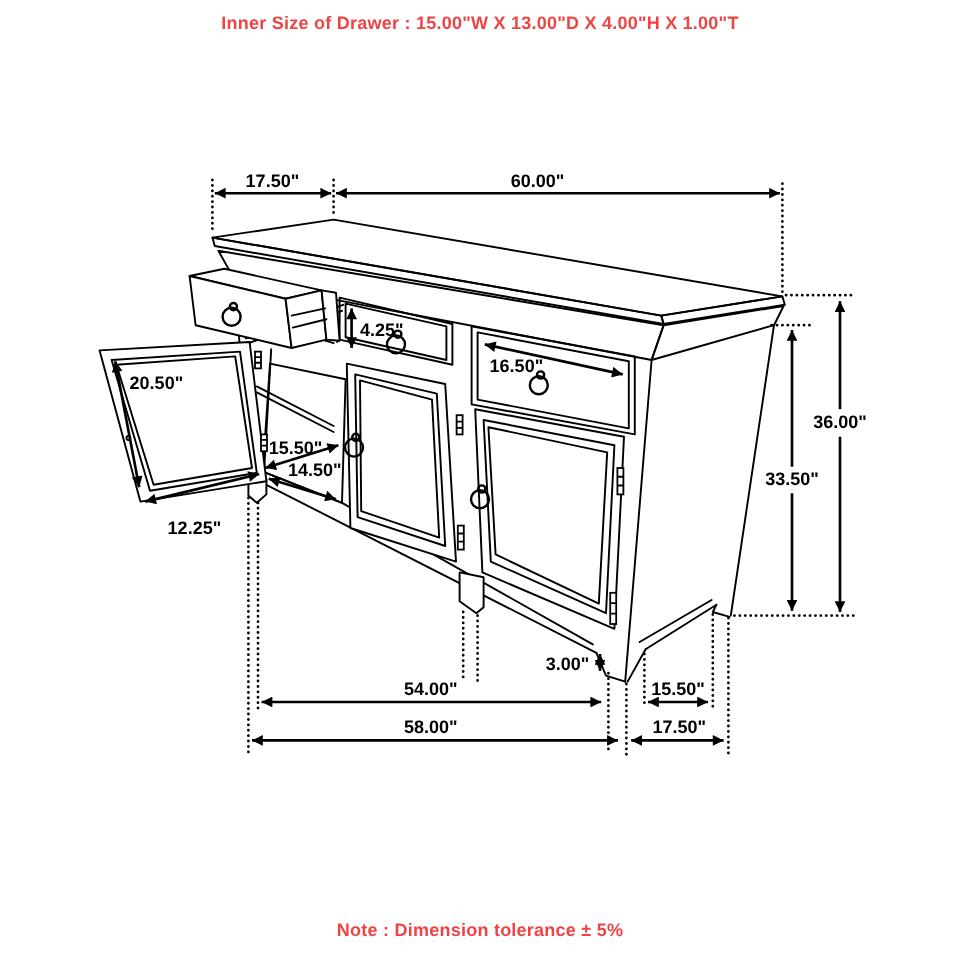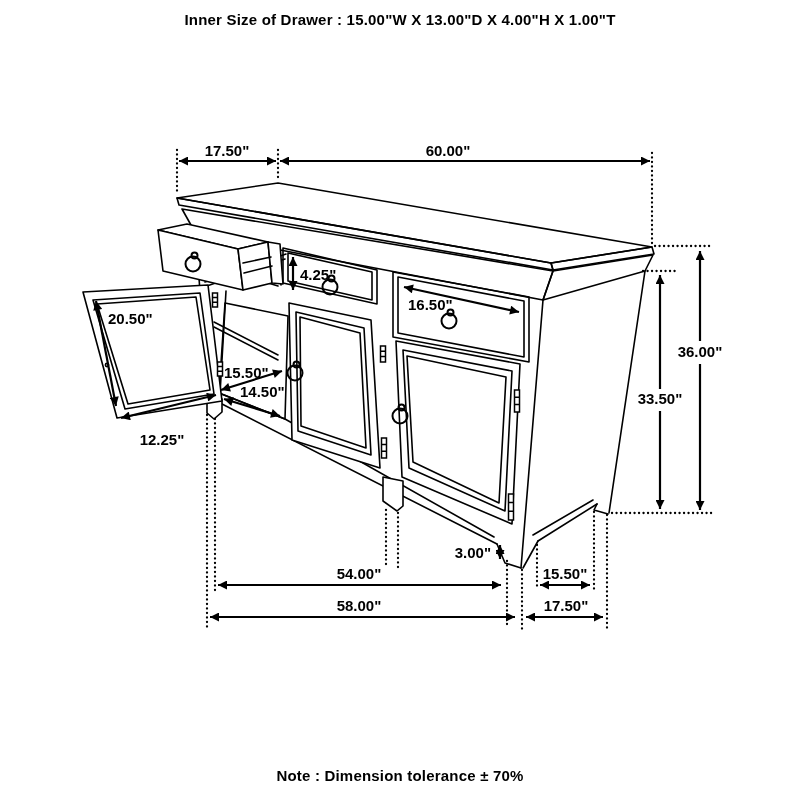--- a/index.html
+++ b/index.html
@@ -1,17 +1,17 @@
 <!DOCTYPE html>
 <html><head>
 <meta charset="utf-8">
 <style>
   html,body{margin:0;padding:0;background:#fff;}
   #stage{position:relative;width:800px;height:800px;background:#fff;overflow:hidden;
-         font-family:"Liberation Sans",sans-serif;color:#000000;}
+         font-family:"Liberation Sans",sans-serif;color:#ef4444;}
   .caption{position:absolute;left:0;width:800px;text-align:center;
            font-weight:bold;font-size:15px;letter-spacing:.2px;}
   #title{top:11px;}
   #note{top:767px;}
   svg{position:absolute;left:0;top:0;}
   .ln{stroke:#000;stroke-width:1.6;fill:none;stroke-linejoin:round;stroke-linecap:round;}
   .wh{stroke:#000;stroke-width:1.6;fill:#fff;stroke-linejoin:round;}
   .dim{stroke:#000;stroke-width:2.2;fill:none;}
   .dot{stroke:#000;stroke-width:2.3;fill:none;stroke-dasharray:0.1 4.4;stroke-linecap:round;}
   .lbl{font-family:"Liberation Sans",sans-serif;font-weight:bold;font-size:15px;fill:#000;}
@@ -209,14 +209,14 @@
     <g>
       <path class="dim" d="M540,585 L590,585" marker-start="url(#ah)" marker-end="url(#ah)"></path>
       <text class="lbl mid" x="565" y="579">15.50"</text>
     </g>
     <g>
       <path class="dim" d="M526,617 L603,617" marker-start="url(#ah)" marker-end="url(#ah)"></path>
       <text class="lbl mid" x="566" y="611">17.50"</text>
     </g>
   </svg>
 
-  <div id="note" class="caption">Note : Dimension tolerance ± 70%</div>
+  <div id="note" class="caption">Note : Dimension tolerance ± 5%</div>
 </div>
 
 </body></html>

